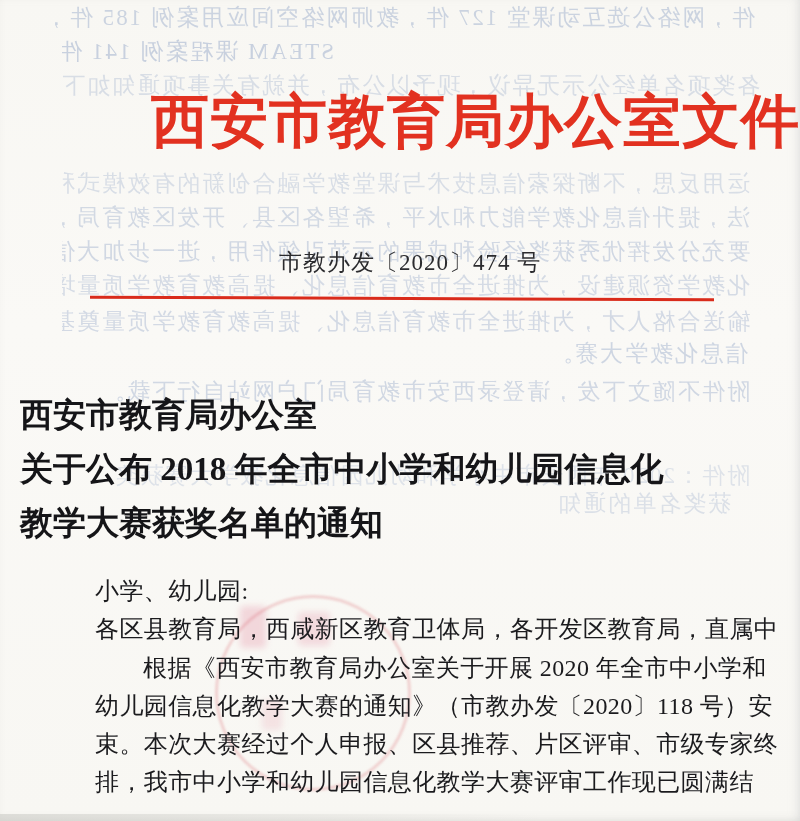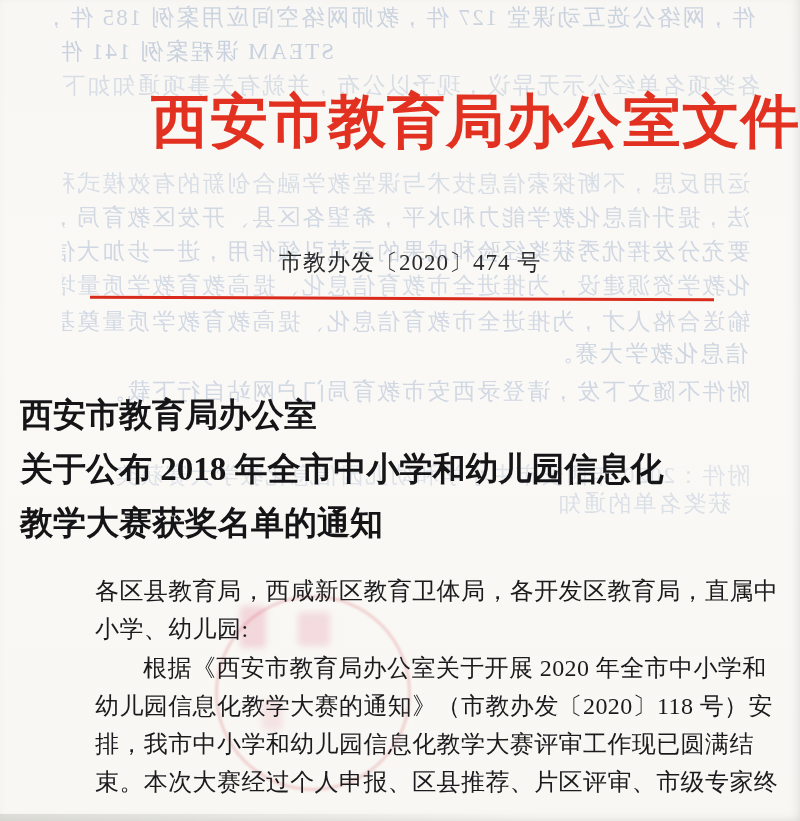--- a/index.html
+++ b/index.html
@@ -98,22 +98,22 @@
 
   <div class="red-line"></div>
 
   <div class="title-block">
     <div class="title-line">西安市教育局办公室</div>
     <div class="title-line">关于公布 2018 年全市中小学和幼儿园信息化</div>
     <div class="title-line">教学大赛获奖名单的通知</div>
   </div>
 
   <div class="body-block">
+    <div class="body-line">小学、幼儿园:</div>
     <div class="body-line">各区县教育局，西咸新区教育卫体局，各开发区教育局，直属中</div>
-    <div class="body-line">小学、幼儿园:</div>
     <div class="body-line indent">根据《西安市教育局办公室关于开展 2020 年全市中小学和</div>
     <div class="body-line">幼儿园信息化教学大赛的通知》（市教办发〔2020〕118 号）安</div>
+    <div class="body-line">束。本次大赛经过个人申报、区县推荐、片区评审、市级专家终</div>
     <div class="body-line">排，我市中小学和幼儿园信息化教学大赛评审工作现已圆满结</div>
-    <div class="body-line">束。本次大赛经过个人申报、区县推荐、片区评审、市级专家终</div>
   </div>
 
   <div class="scan-edge-bottom"></div>
 </div>
 
 </body></html>

